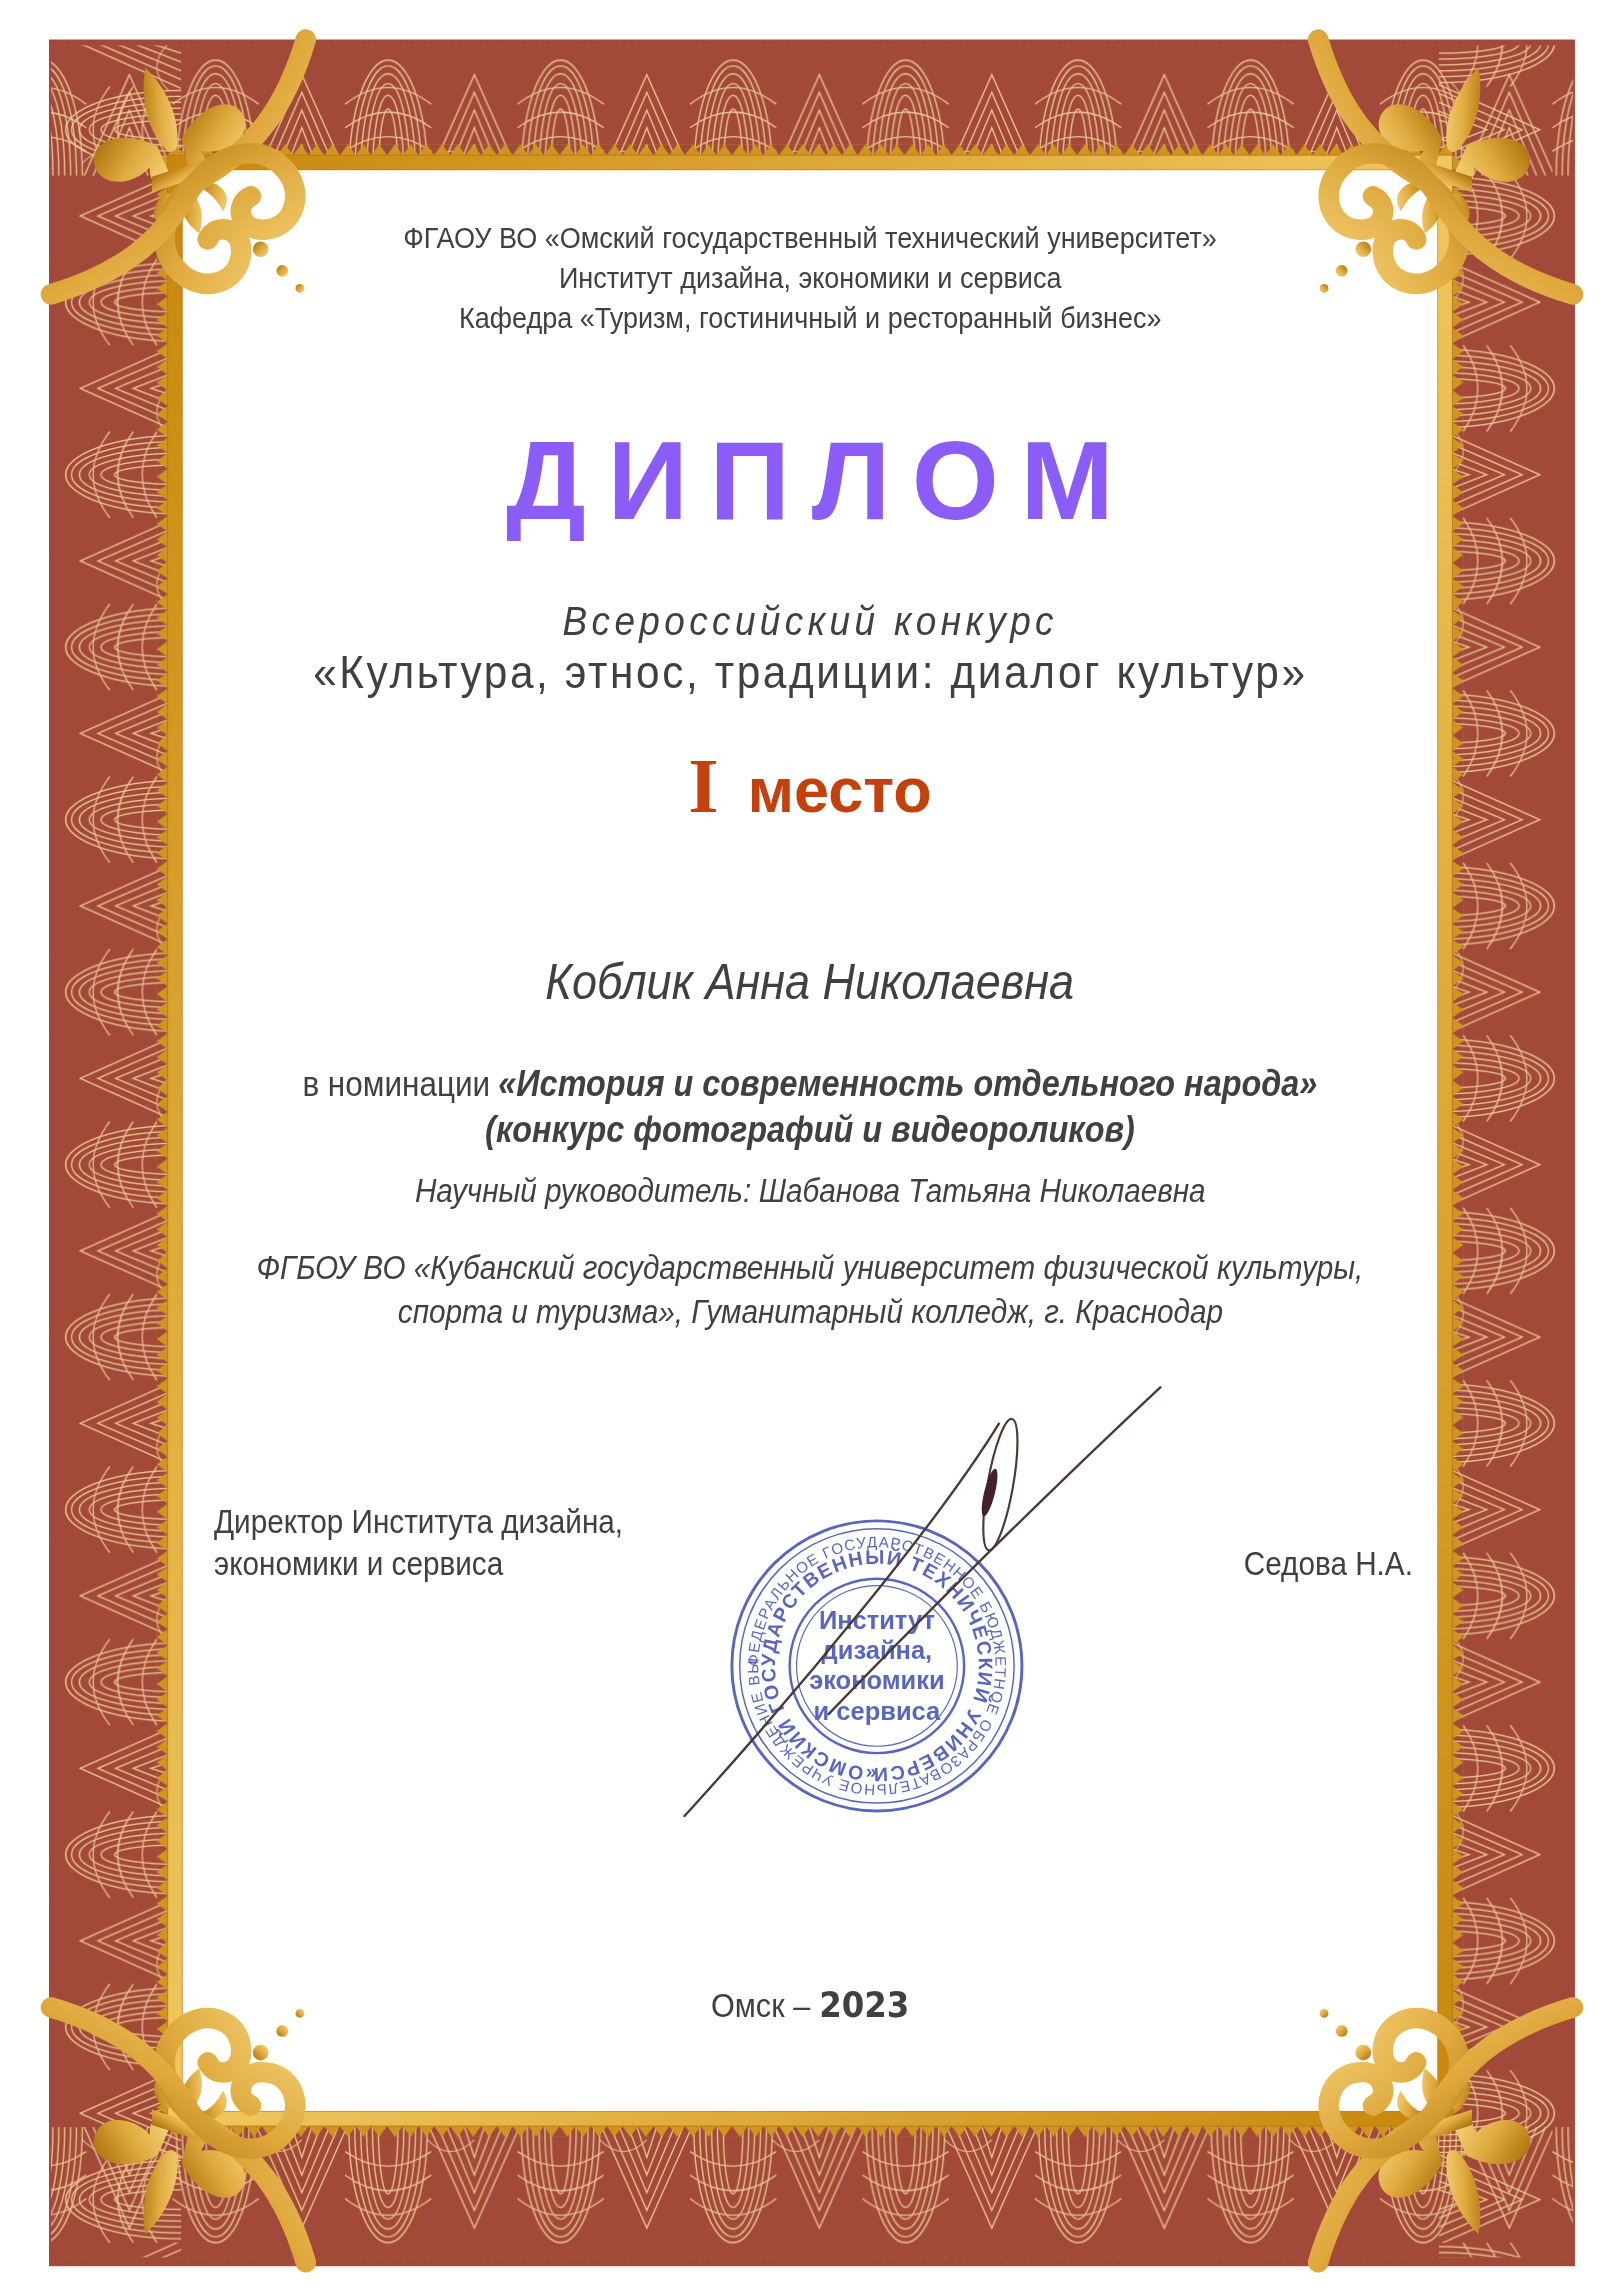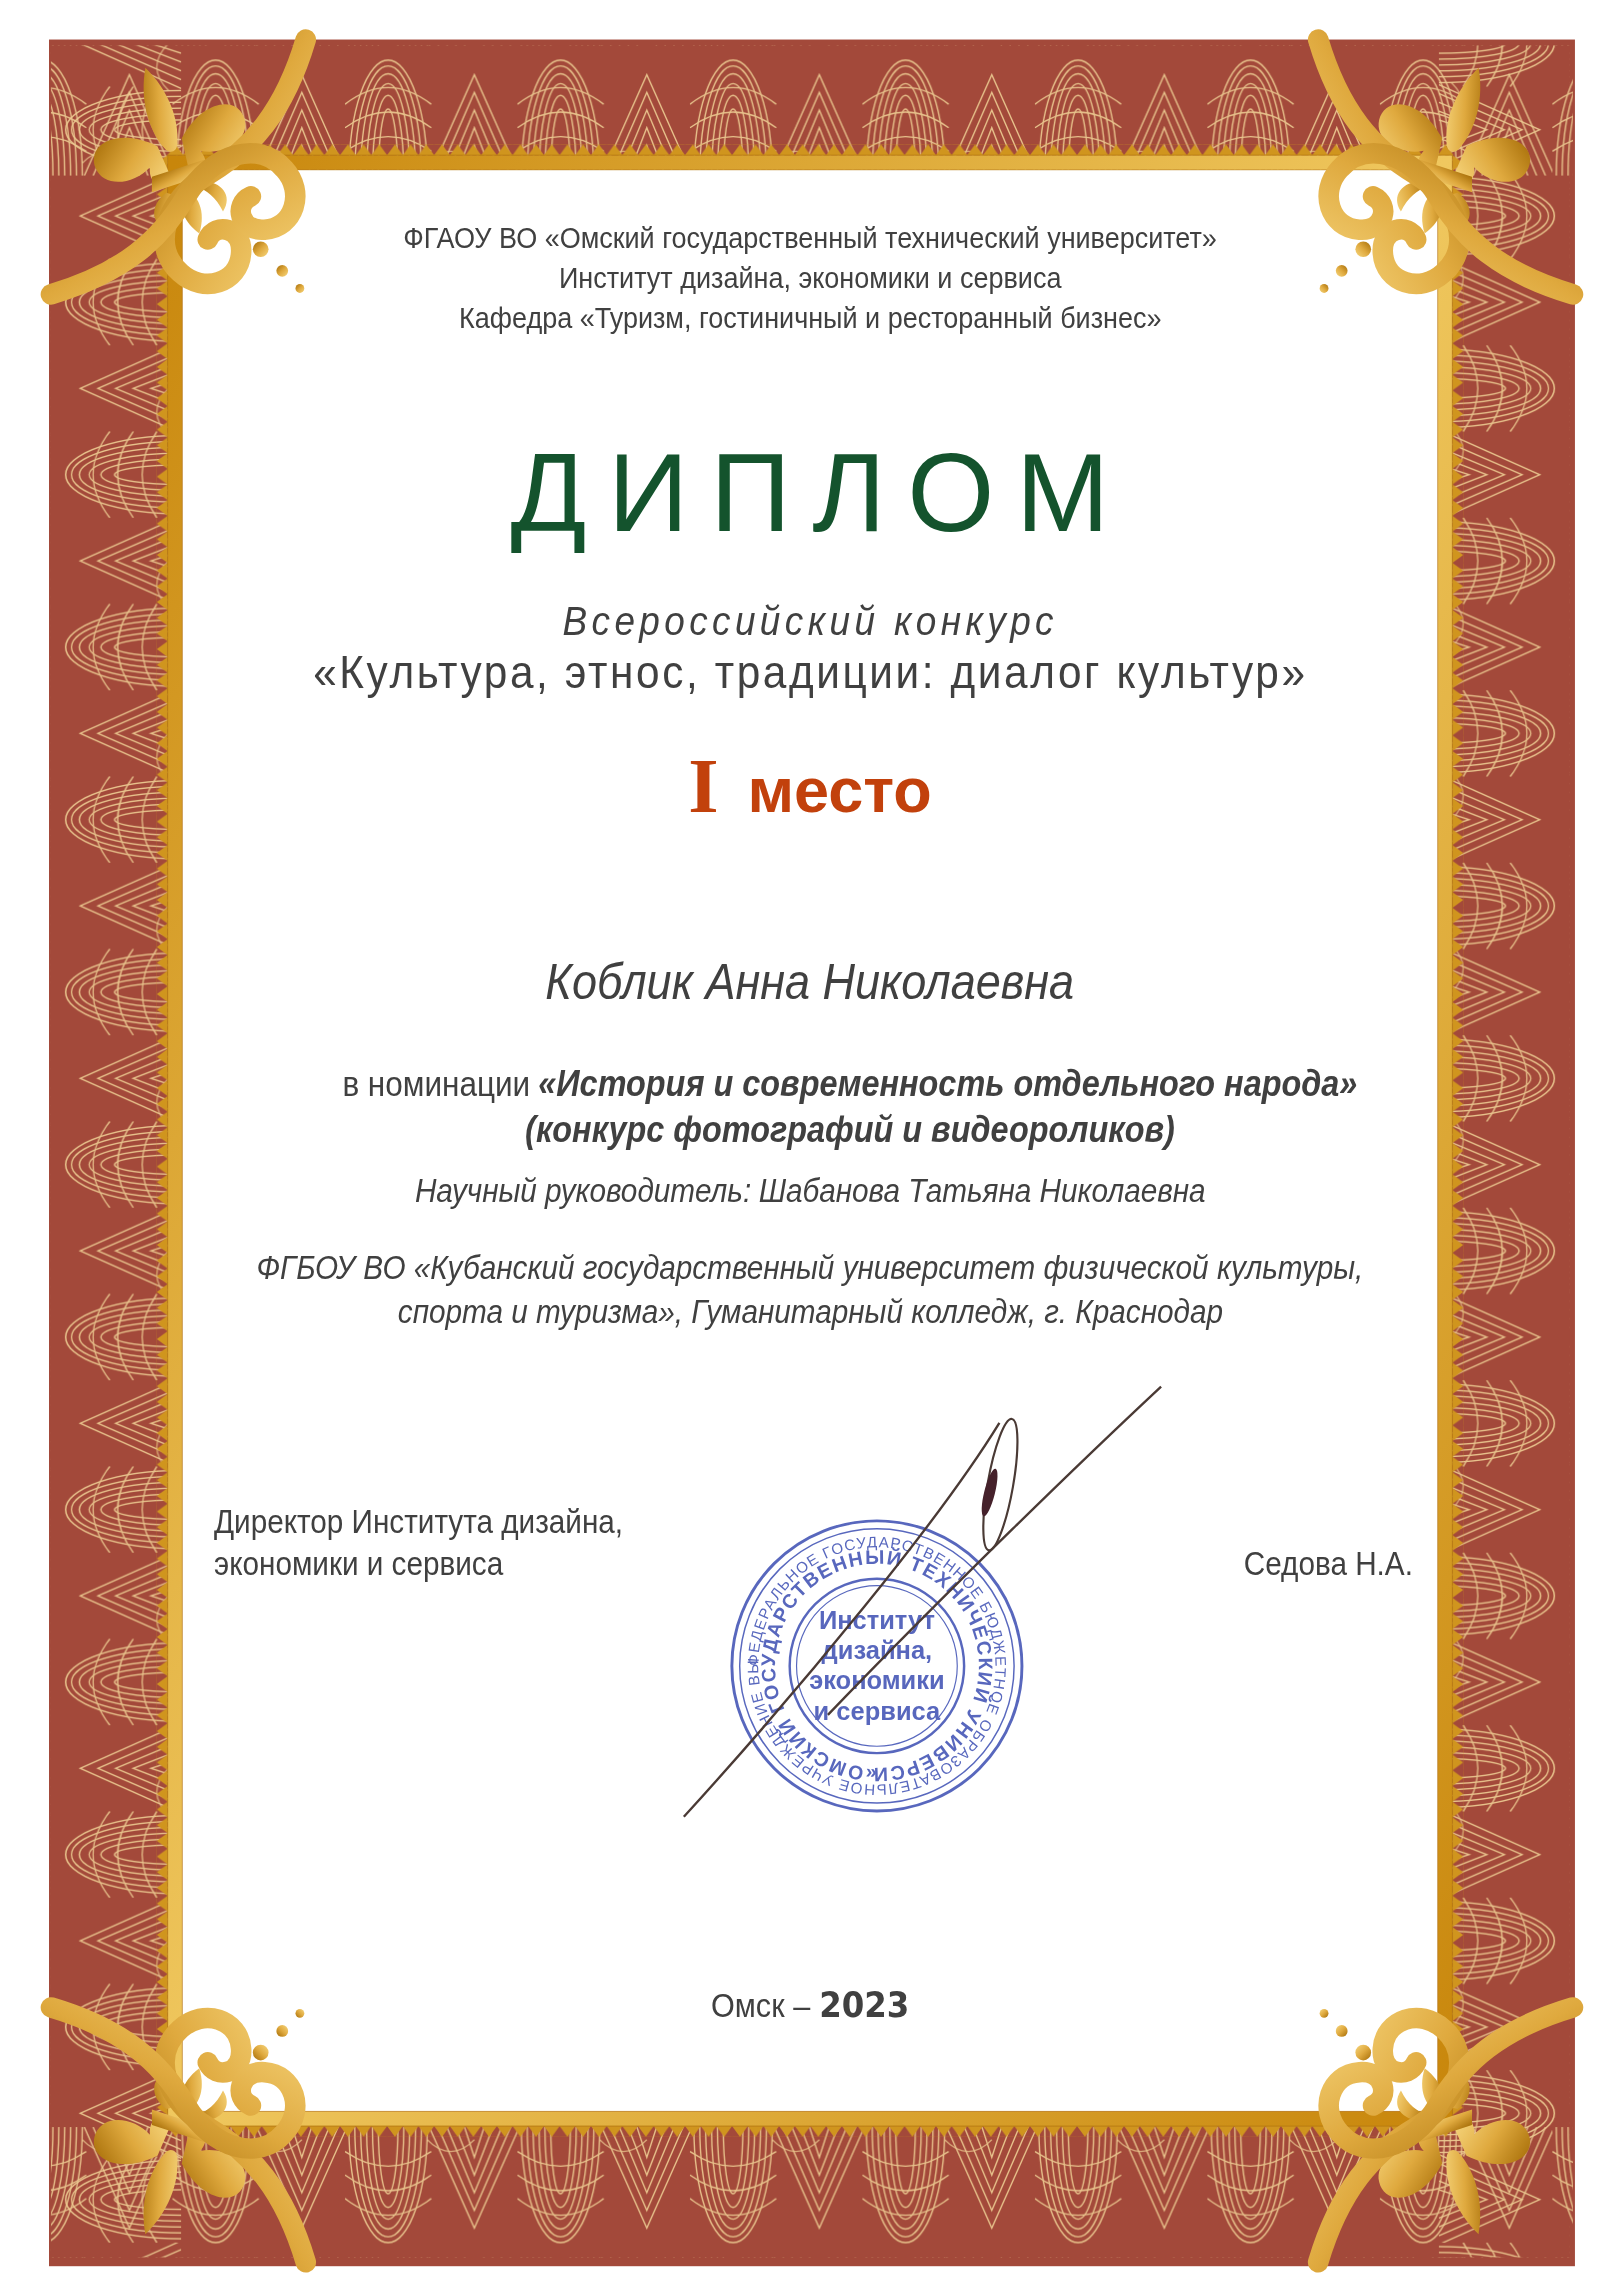--- a/index.html
+++ b/index.html
@@ -6,29 +6,29 @@
   .page{position:relative;width:1621px;height:2293px;background:#ffffff;overflow:hidden;
         font-family:"Liberation Sans",sans-serif;color:#111;}
   .border-svg,.stamp-svg{position:absolute;pointer-events:none;}
   .border-svg{left:0;top:0;}
   .content{position:absolute;left:0;top:0;width:1621px;height:2293px;}
   .t{position:absolute;left:182px;width:1256px;text-align:center;color:#404040;}
   .cn{display:inline-block;transform:scaleX(.9);transform-origin:center;white-space:nowrap;}
   .cn-l{display:inline-block;transform:scaleX(.9);transform-origin:left center;white-space:nowrap;}
   .cn-r{display:inline-block;transform:scaleX(.9);transform-origin:right center;white-space:nowrap;}
   .org-header{top:218px;font-size:30px;line-height:40px;}
-  .title{top:428px;font-size:112px;font-weight:normal;letter-spacing:21.6px;text-indent:21.6px;color:#14532d;}
+  .title{top:416px;font-size:112px;font-weight:bold;letter-spacing:21.6px;text-indent:21.6px;color:#8b5cf6;}
   .contest1{top:598px;font-size:41px;font-style:italic;letter-spacing:4.9px;}
   .contest2{top:644px;font-size:47px;letter-spacing:2.9px;}
   .place{top:741px;color:#c2410c;font-weight:bold;}
   .place .roman{font-family:"Liberation Serif",serif;font-size:78px;margin-right:29px;}
   .place .word{font-size:63px;}
   .awarded{top:881px;font-size:34px;letter-spacing:7.8px;}
   .recipient{top:953px;font-size:50px;font-weight:normal;font-style:italic;}
-  .nomination{top:1061px;font-size:36px;line-height:46px;padding-left:40px;}
+  .nomination{top:1061px;font-size:36px;line-height:46px;}
   .nomination .prefix{font-size:35px;}
   .nomination .boldital{font-weight:bold;font-style:italic;}
   .supervisor{top:1172px;font-size:33px;font-style:italic;}
   .rec-org{top:1246px;font-size:33px;font-style:italic;line-height:44px;}
   .director{left:214px;top:1501px;width:686px;text-align:left;font-size:33px;line-height:42px;}
   .signer{left:auto;right:208px;width:490px;text-align:right;top:1545px;font-size:33px;}
   .footer{top:1984px;font-size:34px;}
   .footer .year{font-family:"DejaVu Sans",sans-serif;font-size:36px;font-weight:bold;}
   .footer .dash{margin:0 9.8px;}
 </style>

